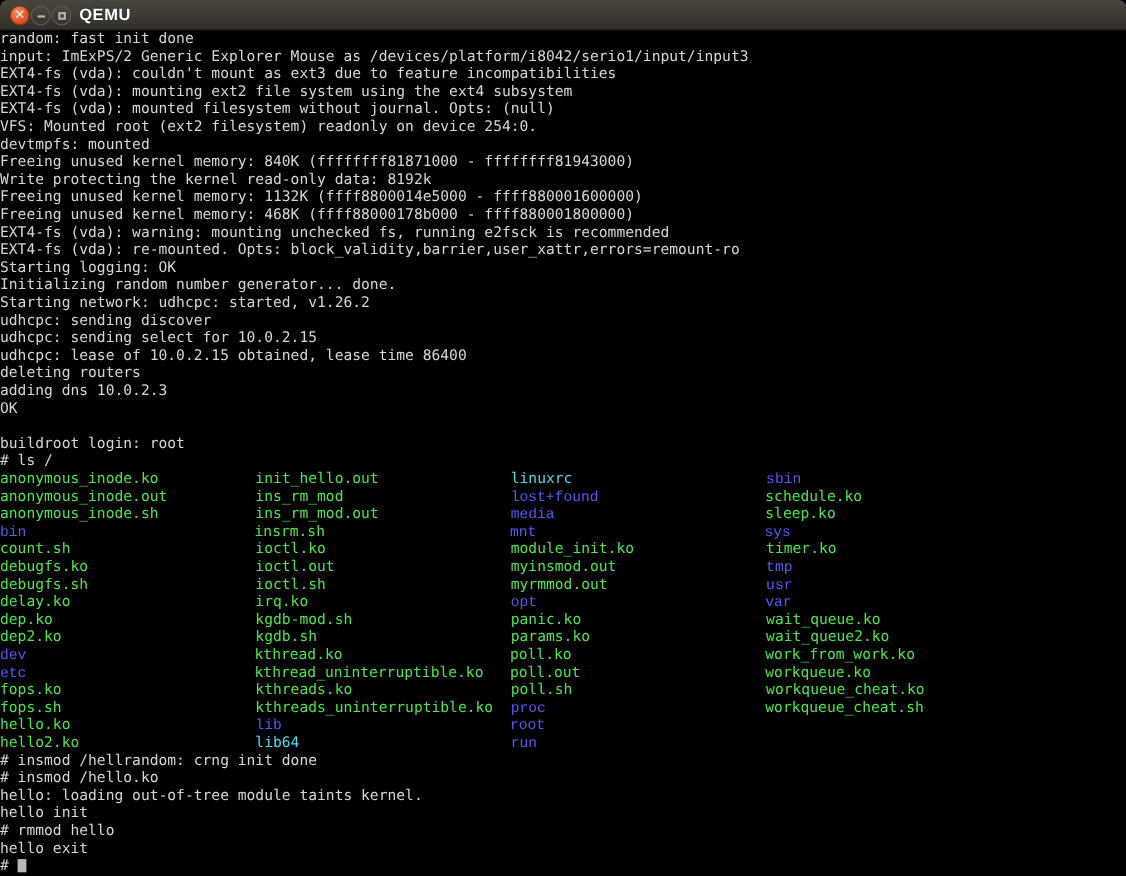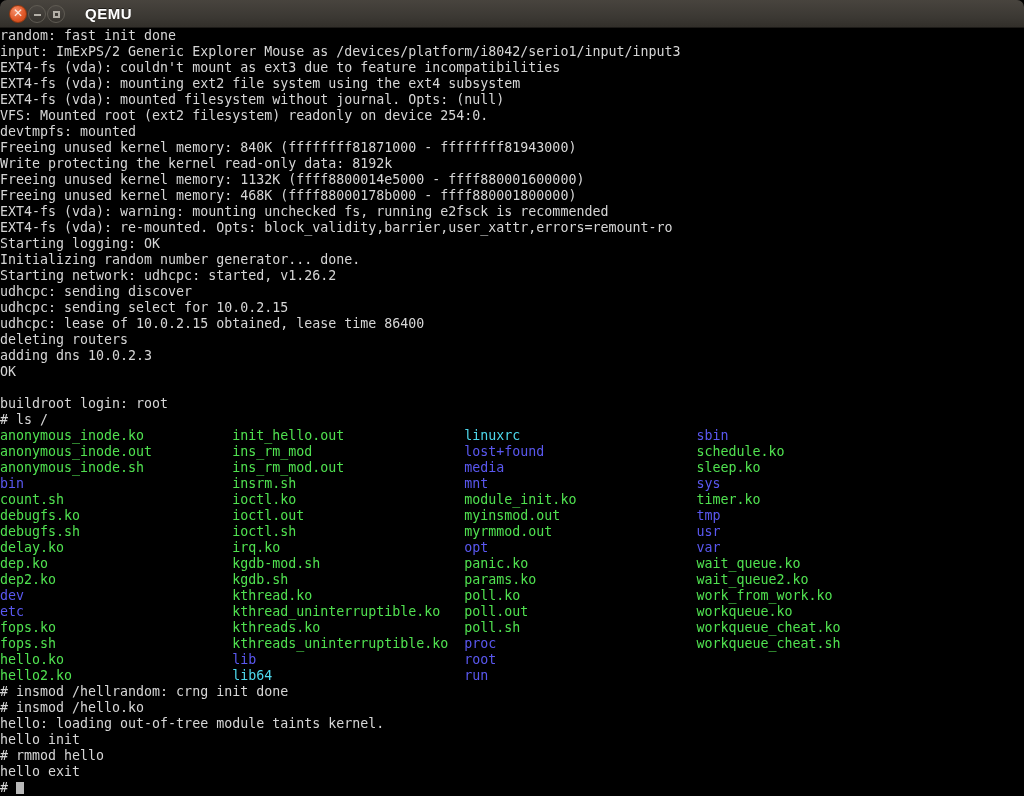--- a/index.html
+++ b/index.html
@@ -8,21 +8,21 @@
   .window { width:1024px; height:796px; position:relative;
             font-family:"Liberation Sans", sans-serif; }
 
   
   .titlebar { position:relative; height:28px; box-sizing:border-box;
               background:linear-gradient(to bottom,#48443e,#3b3833 65%,#322f2a);
               border-bottom:1px solid #1d1b18;
               border-radius:7px 7px 0 0; }
   .titlebar-title { position:absolute; left:72px; top:0; line-height:27px;
               color:#ffffff; font-size:15px; font-weight:bold;
-              text-shadow:0 -1px 0 rgba(0,0,0,.55); letter-spacing:.5px;margin-left:13px; }
+              text-shadow:0 -1px 0 rgba(0,0,0,.55); letter-spacing:.5px; }
   .wbtn { position:absolute; top:5px; width:18px; height:18px;
           border-radius:50%; box-sizing:border-box; cursor:default; }
   .wbtn-close { left:9px;
           background:radial-gradient(circle at 35% 30%, #f6906a, #e0592a 55%, #bf4514);
           border:1px solid #96380f; }
   .wbtn-close .x-glyph { display:block; width:16px; height:16px; line-height:15px;
           text-align:center; color:#f9ece5; font-size:12px; font-weight:bold;
           font-family:"DejaVu Sans", sans-serif; }
   .wbtn-dim { background:linear-gradient(to bottom,#4a4641,#36332e);
           border:1px solid #5f5b53; }
@@ -34,21 +34,21 @@
           box-sizing:border-box; border:2px solid #b3afa7; }
 
   
   .terminal { position:relative; width:1024px; height:768px;
               background:var(--bg,#000);
               color:var(--fg,#d6d6d6);
               font:13.3px/16px "DejaVu Sans Mono", monospace;
               white-space:pre; overflow:hidden; }
   .line { height:16px; }
   .green { color:var(--green,#50e150); }
-  .blue  { color:var(--blue,#5a58f0); }
+  .blue  { color:var(--blue,#5a58f0);font-family:Liberation Mono, monospace; }
   .cyan  { color:var(--cyan,#4ed9ed); }
   .col   { display:inline-block; }
   .cursor { display:inline-block; width:8px; height:12px;
             background:var(--cursor,#b9b9b9); vertical-align:-2px; }
 </style>
 </head>
 <body>
 
 <div class="window">
 

